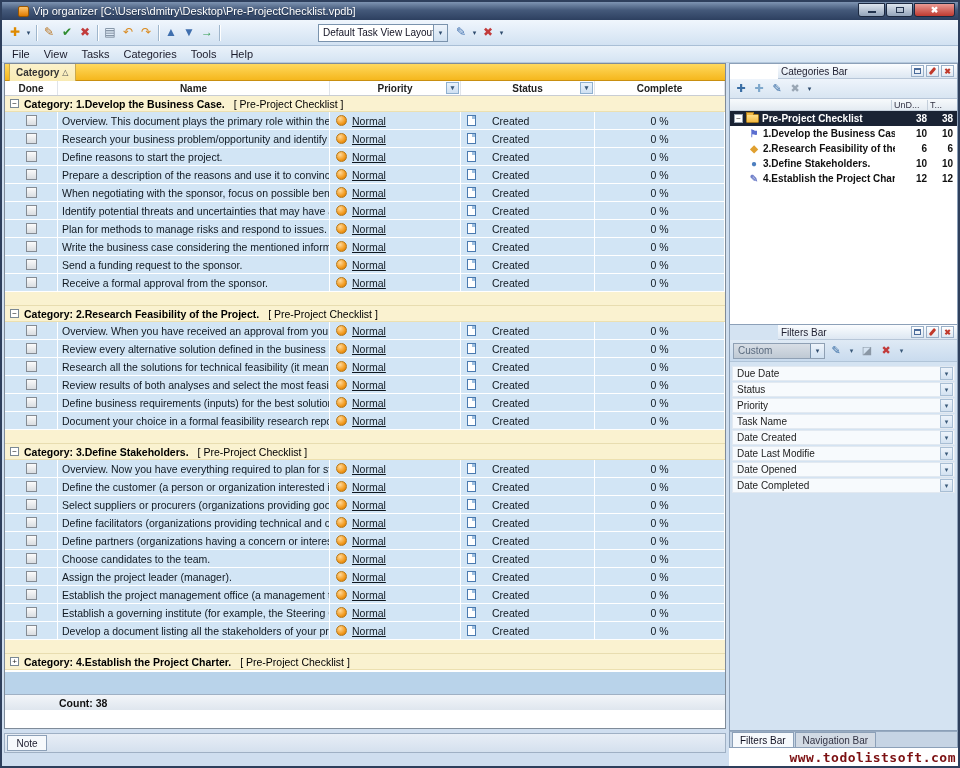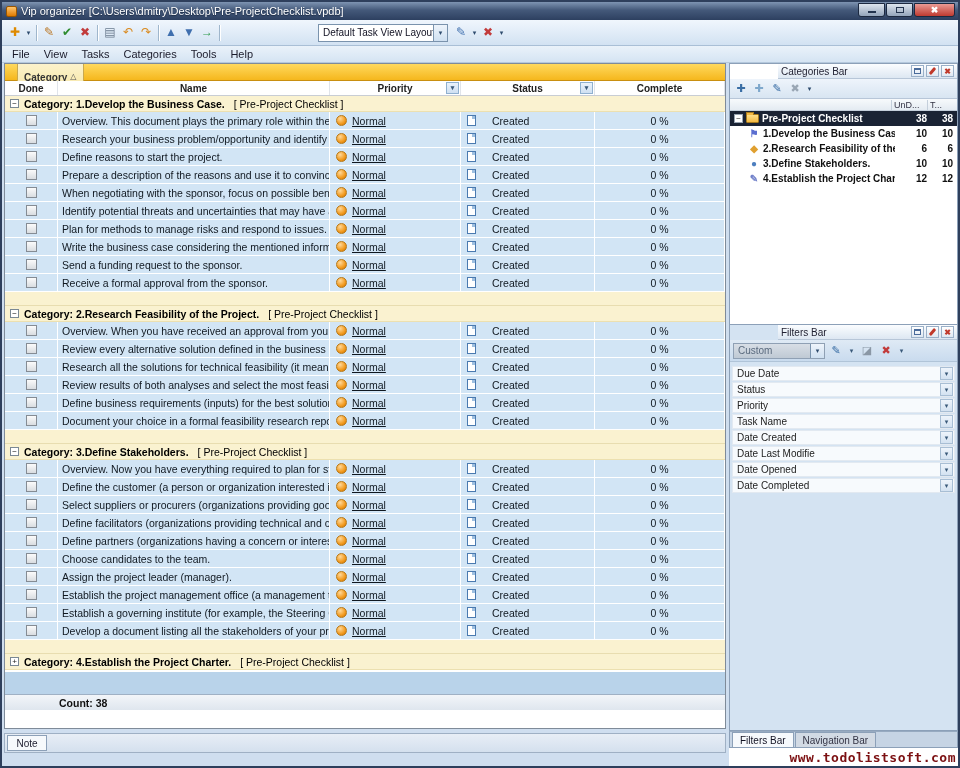--- a/index.html
+++ b/index.html
@@ -1,21 +1,21 @@
 <!DOCTYPE html>
 <html><head>
 <meta charset="utf-8">
 <style>
   * { box-sizing: border-box; margin: 0; padding: 0; }
   body { width: 960px; height: 768px; font-family: "Liberation Sans", sans-serif; background:#000; }
   .window { position: relative; width: 960px; height: 768px; border: 2px solid #2e3f5c; background: #cfdeef; overflow: hidden; }
 
   
   .titlebar { position:absolute; top:0; left:0; right:0; height:18px; display:flex; align-items:center;
-    background: linear-gradient(#7c92b0, #3d5details 0%), linear-gradient(#7e94b2, #44597a 45%, #2d4060); }
+    background: linear-gradient(#7c92b0, #3d5details 0%), linear-gradient(#7e94b2, #44597a 45%, #2d4060); padding-left: 12px; }
   .app-icon { width:11px; height:11px; margin:0 4px; border-radius:2px; background: linear-gradient(#ffc56e, #e07b00); border:1px solid #9a5600; }
   .title-text { flex:1; color:#fff; font-size:11px; text-shadow: 0 1px 1px #1b2a42; white-space:nowrap; overflow:hidden; }
   .win-buttons { display:flex; gap:1px; margin: -3px 3px 0 0; }
   .wbtn { width:27px; height:14px; border:1px solid #1c2940; border-radius:0 0 3px 3px;
     background: linear-gradient(#dde5ee, #93a4ba); display:flex; align-items:center; justify-content:center; }
   .wbtn .minbar { width:8px; height:2px; background:#23344e; margin-top:5px; }
   .wbtn .maxsq { width:8px; height:6px; border:1px solid #23344e; }
   .wbtn.close { width:41px; background: linear-gradient(#ea9a94, #bf3a30); color:#fff; font-size:9px; font-weight:bold; }
 
   
@@ -32,21 +32,21 @@
 
   
   .menubar { position:absolute; top:44px; left:0; right:0; height:17px; display:flex; align-items:center; padding-left:3px;
     background: linear-gradient(#eaf2fa, #d5e4f3); border-bottom:1px solid #b4c8dc; }
   .menu-item { font-size:11px; color:#1a1a2a; padding:1px 7px; }
 
   
   .grid { position:absolute; top:61px; left:2px; width:722px; height:666px; background:#fff; border:1px solid #7f8b99;
     display:flex; flex-direction:column; overflow:hidden; }
   .groupband { height:17px; background: linear-gradient(#ffd95e, #f5b71d); border-bottom:1px solid #c98f10; display:flex; align-items:center; }
-  .groupchip { display:inline-flex; align-items:flex-start; gap:3px; height:13px; margin-left:12px; padding:17px 6px;
+  .groupchip { display:inline-flex; align-items:center; gap:3px; height:13px; margin-left:4px; padding:17px 6px;
     background: linear-gradient(#fdf6d8, #f7e7a8); border:1px solid #c9a94e; font-size:10px; font-weight:bold; color:#333; }
   .groupchip .sort { font-size:8px; color:#555; font-weight:normal; }
   .g-cols { display:grid; grid-template-columns: 53px 272px 131px 134px 1fr; }
   #colheader { height:15px; border-bottom:1px solid #c8cdd4; background:#fff; flex:0 0 auto; }
   .h-cell { position:relative; display:flex; align-items:center; justify-content:center; font-size:10px; font-weight:bold; color:#222;
     border-right:1px solid #e0e4ea; overflow:hidden; }
   .hfilter { position:absolute; right:1px; top:1px; width:13px; height:12px; display:flex; align-items:center; justify-content:center;
     font-size:7px; color:#3a5a7a; background: linear-gradient(#eaf2fb, #cfe0f2); border:1px solid #8fb0cf; }
   #gridbody { flex:0 0 auto; }
   .group-row { height:16px; background:#faf2d0; border-bottom:1px solid #ece0b0; display:flex; align-items:center; gap:5px;

